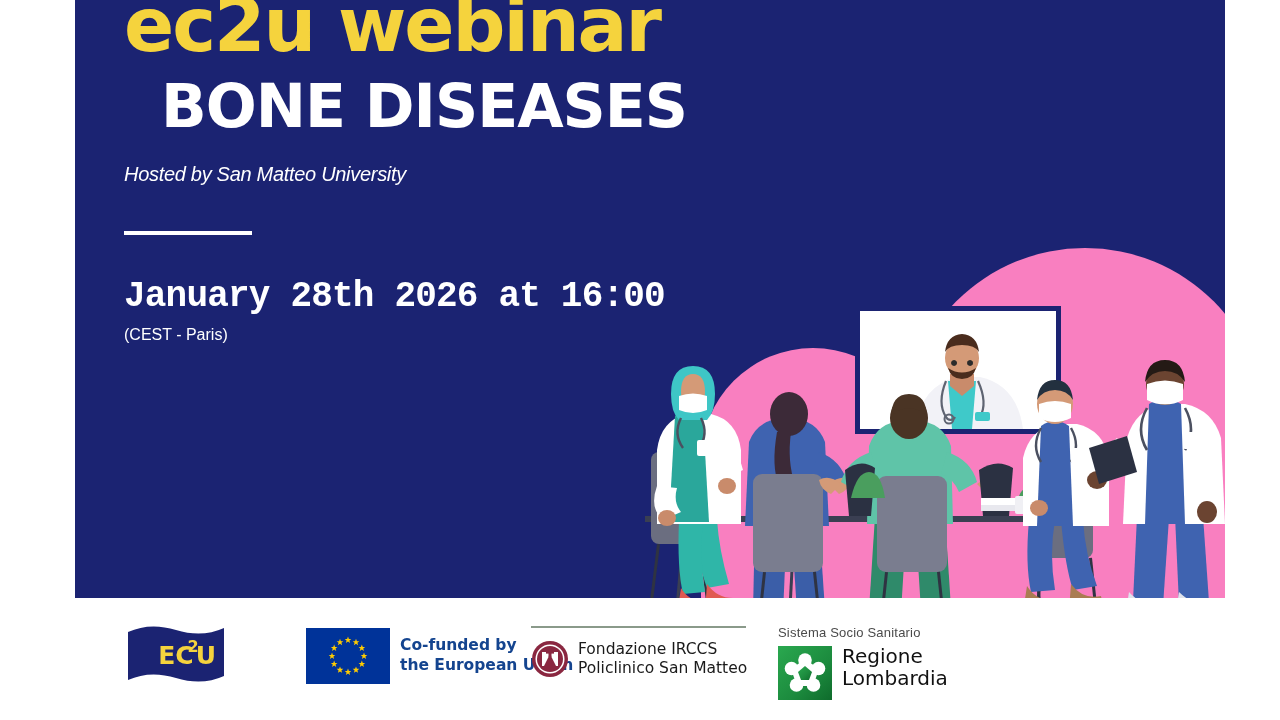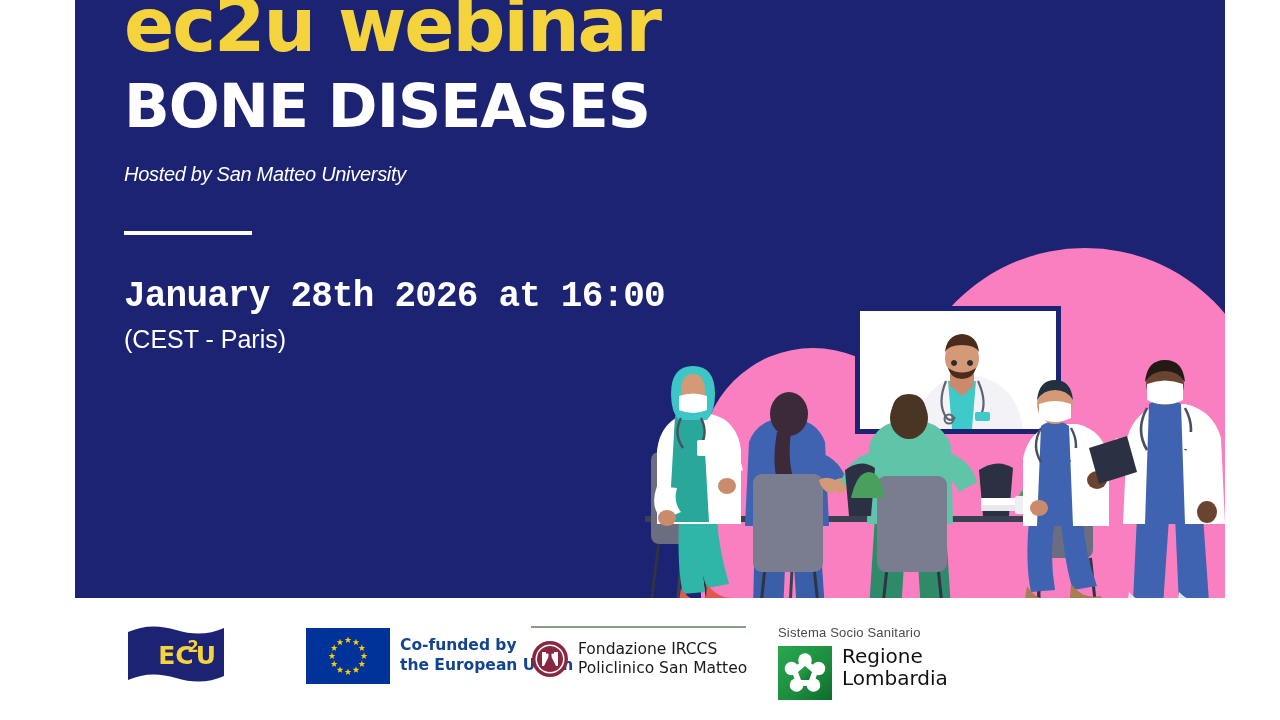--- a/index.html
+++ b/index.html
@@ -24,37 +24,38 @@
 
   .kicker{
     font-size:74px; font-weight:800; letter-spacing:-2px;
     color:#f5d33d; line-height:1; margin-top:-12px;
     font-family:"DejaVu Sans", sans-serif;
   }
   .headline{
     font-size:60px; font-weight:800; letter-spacing:-1px;
     color:#ffffff; line-height:1; margin-top:14px;
     font-family:"DejaVu Sans", sans-serif;
+    text-align:center;
   }
   .host{
     font-size:20px; font-style:italic; font-weight:400;
     color:#ffffff; line-height:1.28; margin-top:26px;
     letter-spacing:-0.3px;
   }
   .rule{
     width:128px; height:4px; background:#ffffff;
     margin-top:43px;
   }
   .date{
     font-size:36px; font-weight:800; color:#ffffff;
     letter-spacing:-0.8px; margin-top:44px; line-height:1;
     font-family:Liberation Mono, monospace;
   }
   .tz{
-    font-size:25px; font-weight:400; color:#ffffff;
+    font-size:16px; font-weight:400; color:#ffffff;
     margin-top:12px; line-height:1;
   }
 
   
   .illus{
     position:absolute; left:548px; top:0; width:602px; height:620px;
   }
   .illus svg{ display:block; width:602px; height:620px; overflow:visible; }
 
   

